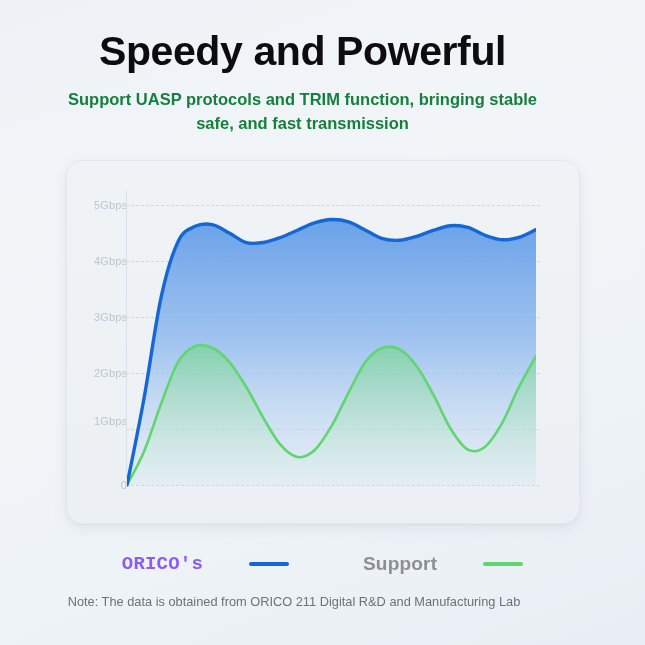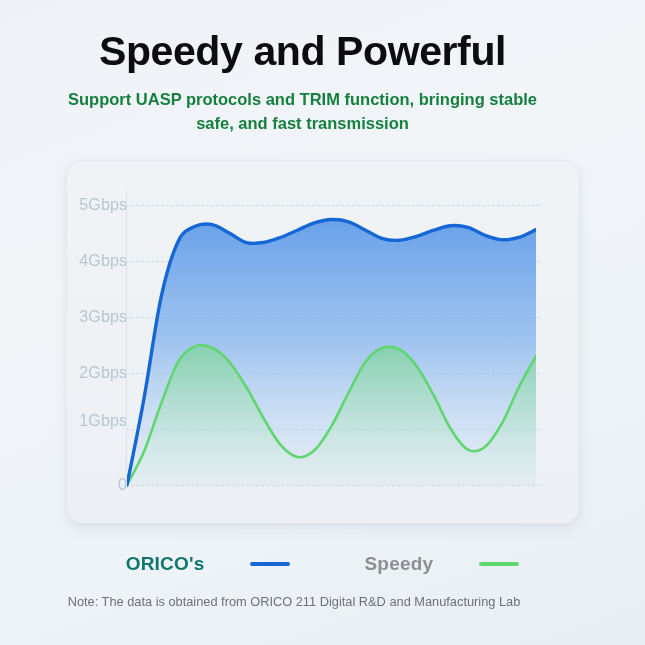--- a/index.html
+++ b/index.html
@@ -70,21 +70,21 @@
     position: absolute;
     left: 0;
     top: 0;
     width: 68px;
     height: 362px;
   }
   .y-label {
     position: absolute;
     right: 8px;
     transform: translateY(-50%);
-    font-size: 16px;
+    font-size: 11px;
     color: #b9c6d2;
     font-family: "Liberation Sans", sans-serif;
     white-space: nowrap;
     letter-spacing: 0.1px;
   }
 
   .plot {
     position: absolute;
     left: 59px;
     top: 0;
@@ -125,21 +125,21 @@
   }
   .legend-item {
     display: flex;
     align-items: center;
   }
   .legend-label {
     font-size: 19px;
     font-weight: 600;
     letter-spacing: 0.2px;
   }
-  .legend-label.orico { color: #0f766e; }
+  .legend-label.orico { color: #8b5cf6; font-family: Liberation Mono, monospace; }
   .legend-label.others { color: #8d8f94; }
   .legend-swatch {
     display: inline-block;
     width: 40px;
     height: 4px;
     border-radius: 2px;
     margin-left: 46px;
   }
   .legend-swatch.blue { background: #1667d6; }
   .legend-swatch.green { background: #5fd670; }
@@ -217,20 +217,20 @@
     </div>
   </div>
 
   <div class="legend">
     <div class="legend-item">
       <span class="legend-label orico">ORICO's</span>
       <span class="legend-swatch blue"></span>
     </div>
     <div class="legend-gap"></div>
     <div class="legend-item">
-      <span class="legend-label others">Speedy</span>
+      <span class="legend-label others">Support</span>
       <span class="legend-swatch green"></span>
     </div>
   </div>
 
   <div class="note">Note: The data is obtained from ORICO 211 Digital R&amp;D and Manufacturing Lab</div>
 
 </div>
 
 </body></html>

